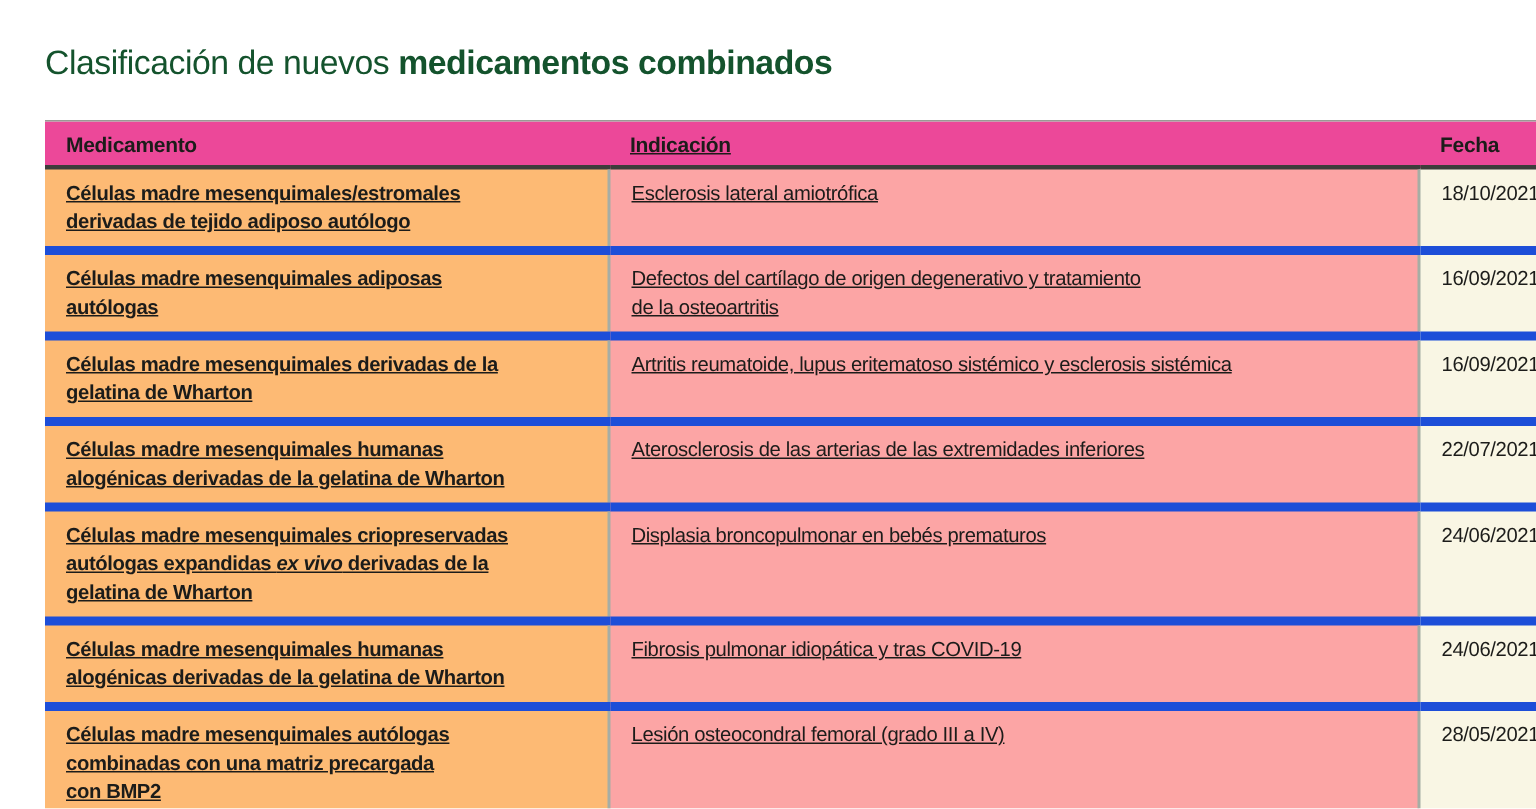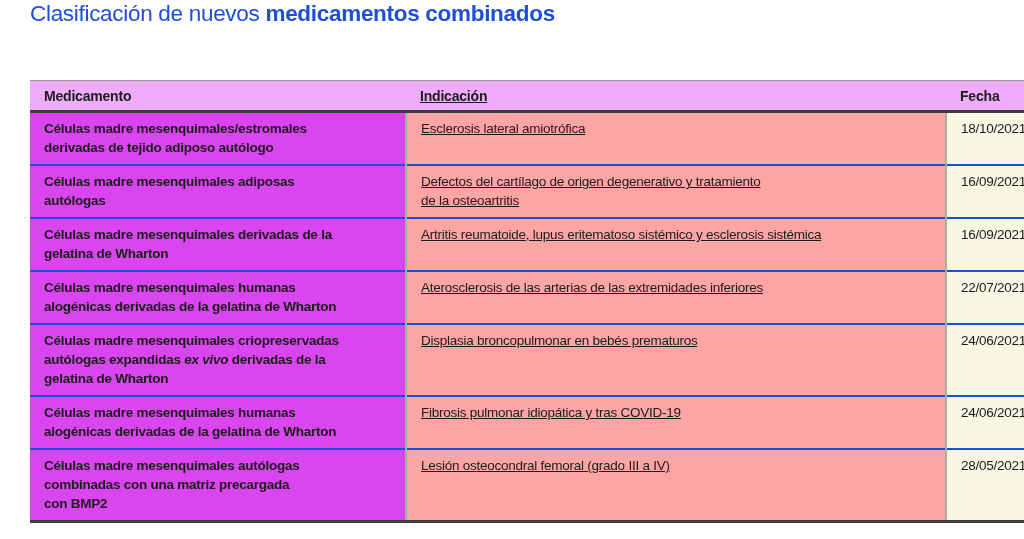--- a/index.html
+++ b/index.html
@@ -12,59 +12,59 @@
   .canvas {
     position: relative;
     width: 1024px;
     height: 539px;
     background: #ffffff;
     overflow: hidden;
   }
   .title {
     position: absolute;
     left: 30px;
-    top: 0;
+    top: 28px;
     font-size: 22.5px;
     line-height: 27px;
     letter-spacing: -0.3px;
-    color: #1d4ed8;
+    color: #14532d;
     font-weight: 400;
   }
   .title b { font-weight: 700; }
 
   table.med-table {
     position: absolute;
     left: 30px;
     top: 80px;
     width: 963px;
     border-collapse: collapse;
     table-layout: fixed;
     border-top: 1px solid #9a9a95;
     border-bottom: 3px solid #3d3d3b;
   }
   .med-table th {
-    background: #f0abfc;
+    background: #ec4899;
     text-align: left;
     vertical-align: middle;
     font-size: 14px;
     font-weight: 700;
     letter-spacing: -0.2px;
     padding: 7px 14px 6px 14px;
     border-bottom: 3px solid #3d3d3b;
   }
   .med-table td {
     vertical-align: top;
     font-size: 13.5px;
     line-height: 19px;
     letter-spacing: -0.25px;
     padding: 6px 14px 7px 14px;
     white-space: pre-line;
   }
-  .med-table tbody tr + tr td { border-top: 2px solid #1d4ed8; }
-  .c-med   { background: #d946ef; font-weight: 700; }
+  .med-table tbody tr + tr td { border-top: 6px solid #1d4ed8; }
+  .c-med   { background: #fdba74; font-weight: 700; text-decoration: underline; }
   .c-ind   { background: #fca5a5; border-left: 2px solid #a6ada4; }
   .c-fecha { background: #f9f6e4; border-left: 2px solid #a6ada4; }
   .w-med   { width: 348px; }
   .w-ind   { width: 512px; text-decoration: underline; }
   .w-fecha { width: 103px; }
   .c-med em { font-style: italic; font-weight: 700; }
 </style>
 </head>
 <body>
 

